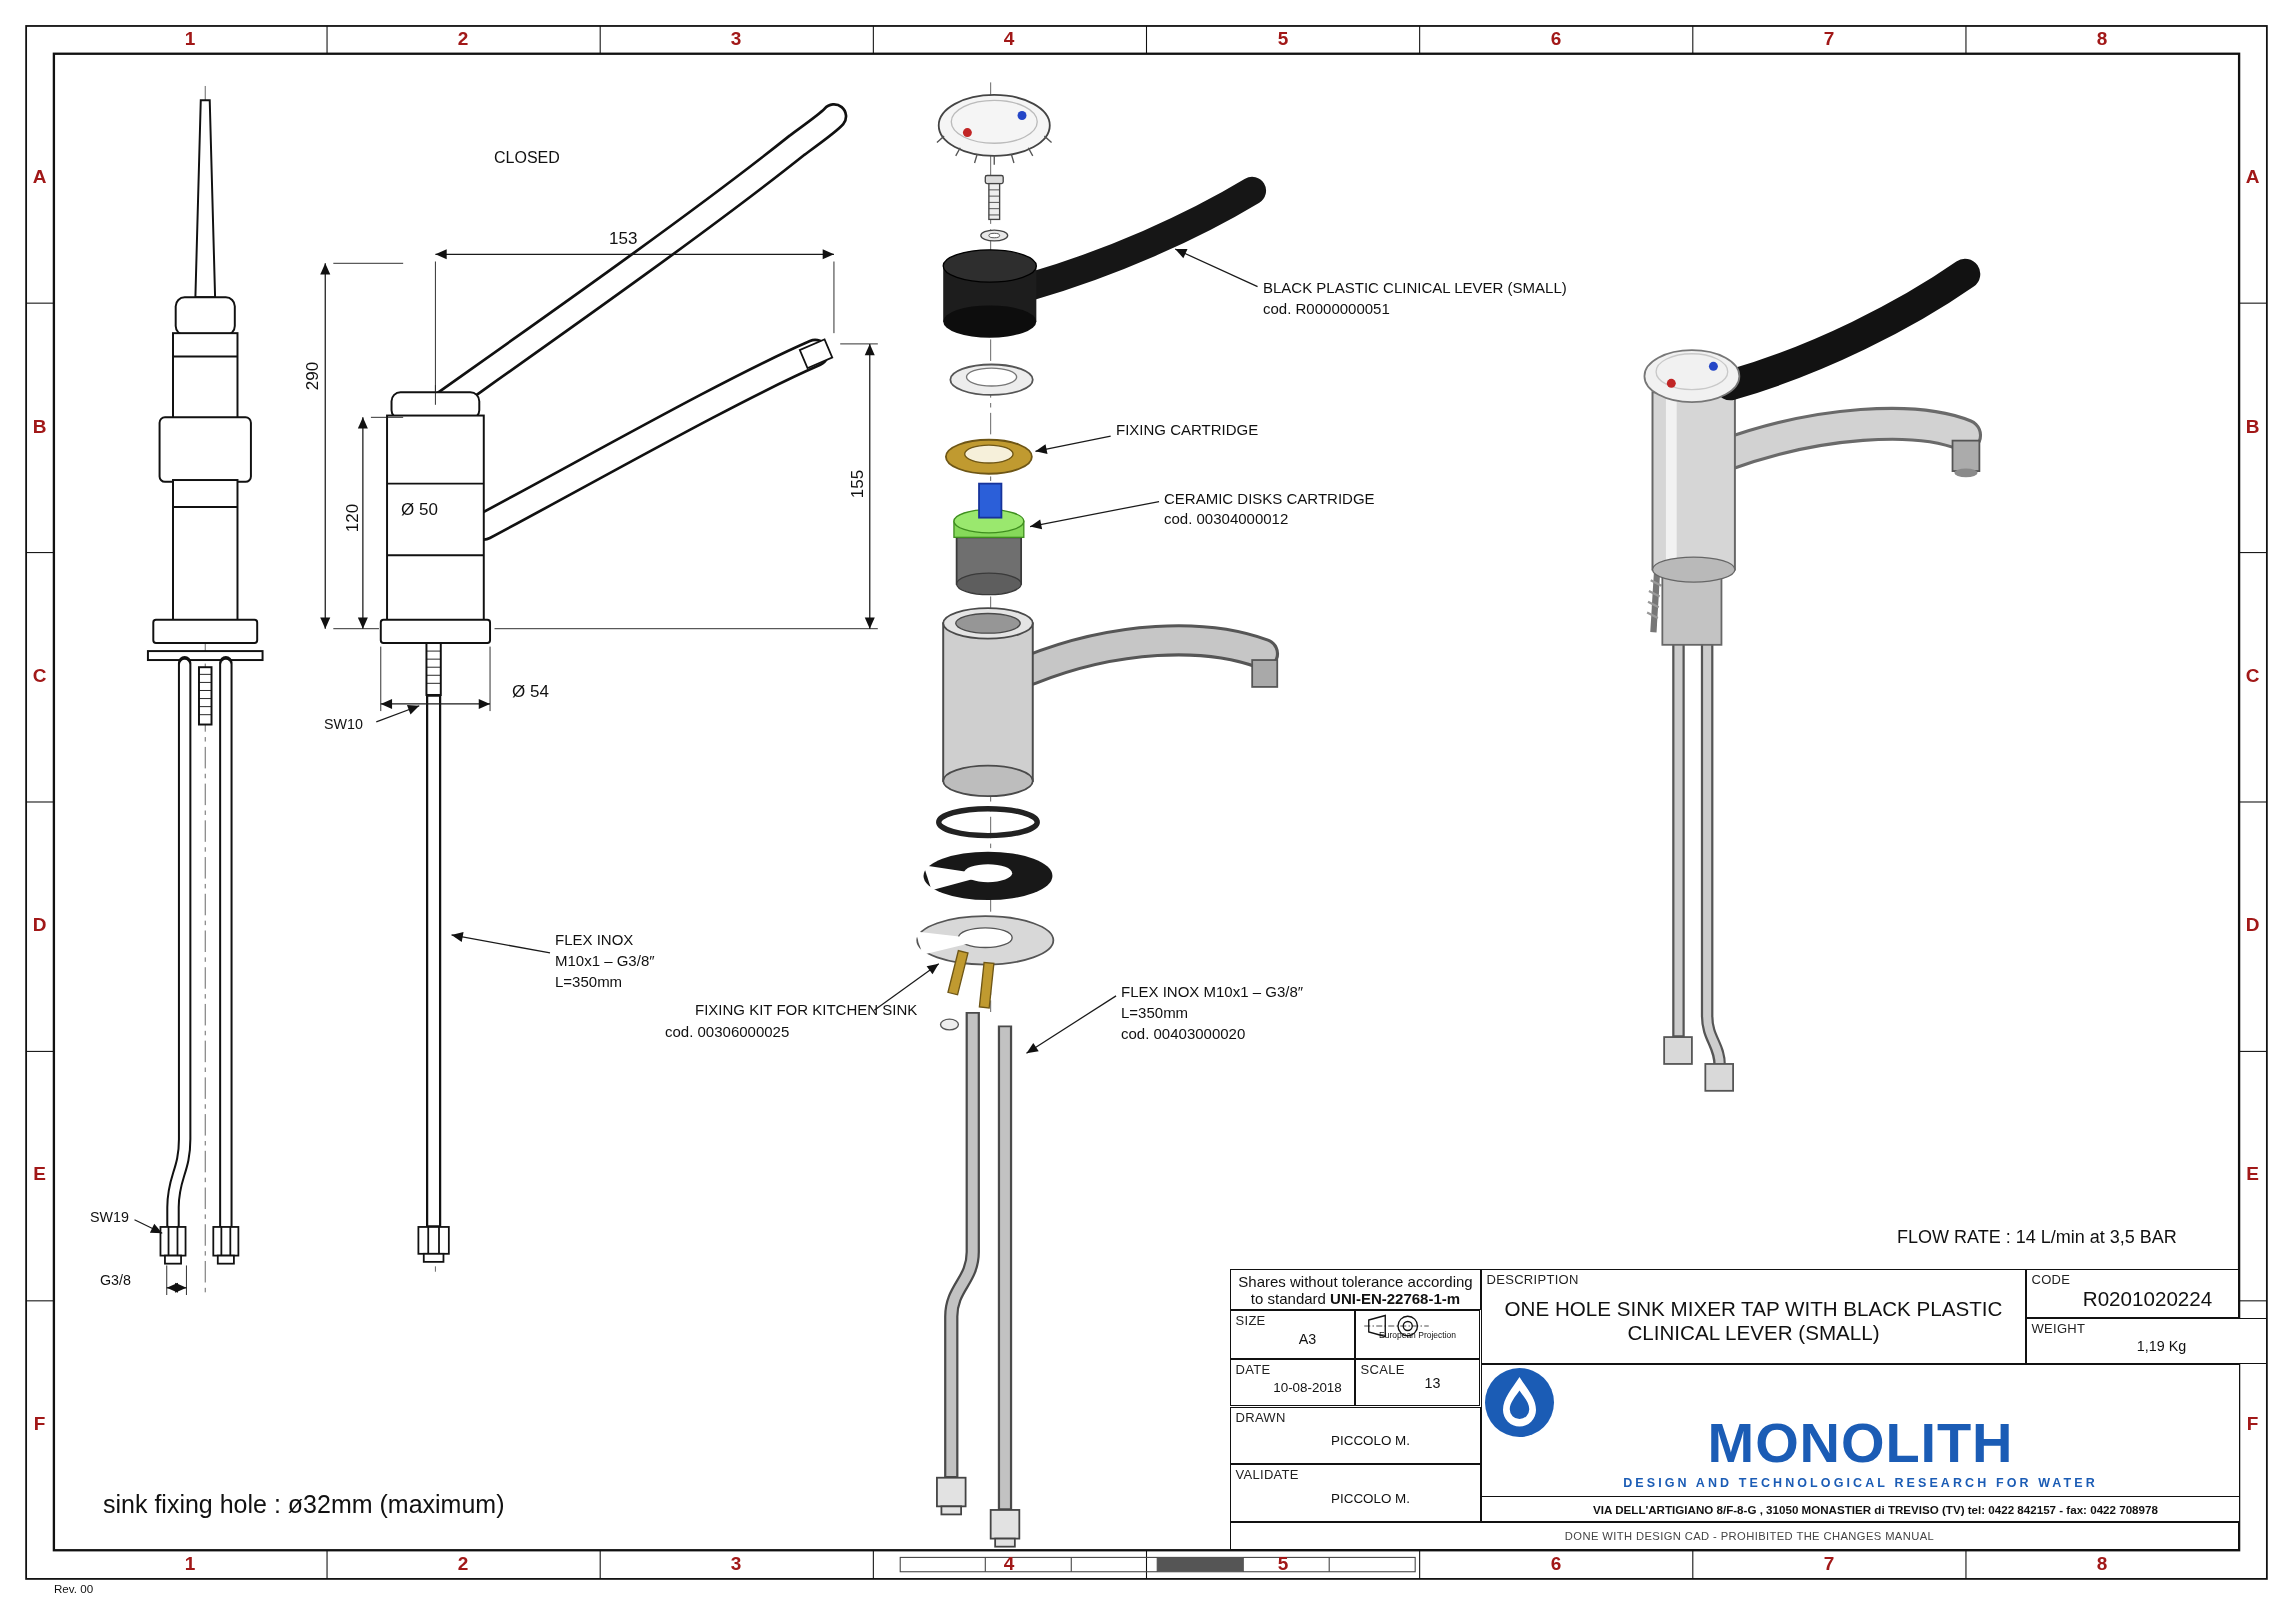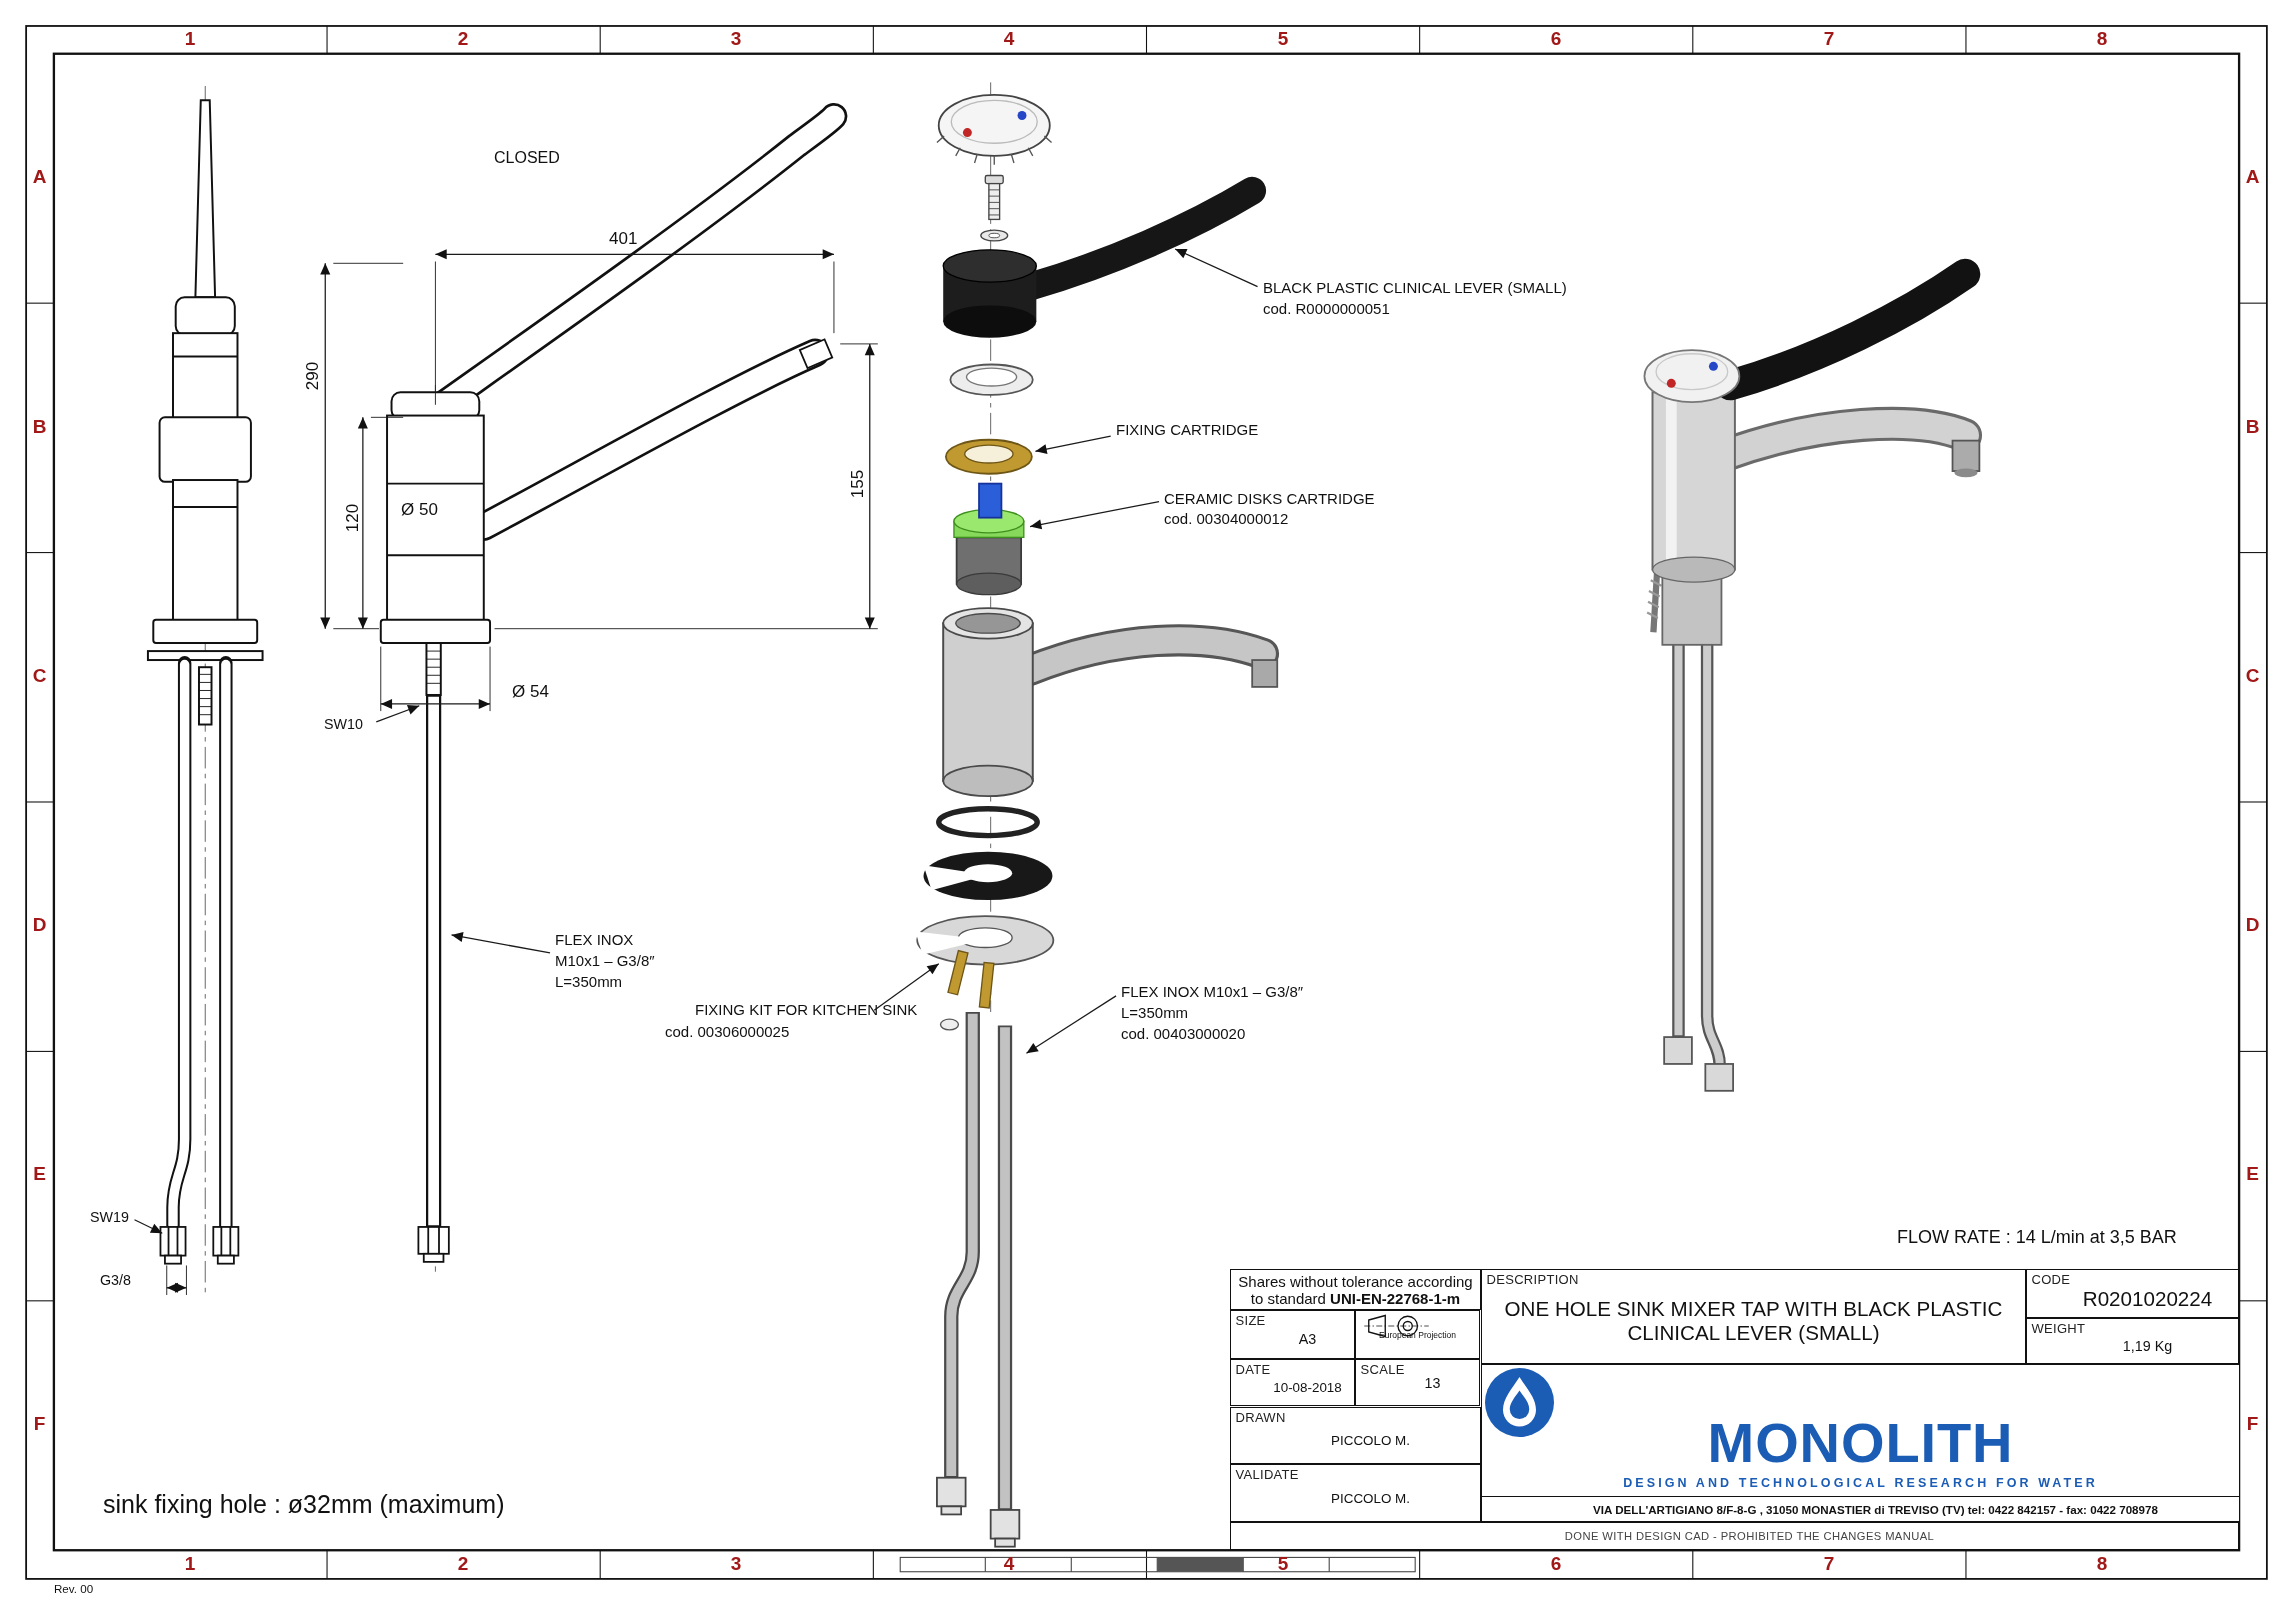--- a/index.html
+++ b/index.html
@@ -265,21 +265,21 @@
 <div class="grid-lbl-v" style="left:26px;top:1163px;">E</div>
 <div class="grid-lbl-v" style="left:26px;top:1413px;">F</div>
 <div class="grid-lbl-v" style="left:2239px;top:166px;">A</div>
 <div class="grid-lbl-v" style="left:2239px;top:416px;">B</div>
 <div class="grid-lbl-v" style="left:2239px;top:665px;">C</div>
 <div class="grid-lbl-v" style="left:2239px;top:914px;">D</div>
 <div class="grid-lbl-v" style="left:2239px;top:1163px;">E</div>
 <div class="grid-lbl-v" style="left:2239px;top:1413px;">F</div>
 
 <div class="t small" style="left:494px;top:149px;font-size:16px;">CLOSED</div>
-<div class="t dim" style="left:609px;top:229px;">401</div>
+<div class="t dim" style="left:609px;top:229px;">153</div>
 <div class="vdim" style="left:313px;top:376px;">290</div>
 <div class="vdim" style="left:353px;top:518px;">120</div>
 <div class="vdim" style="left:858px;top:484px;">155</div>
 <div class="t dim" style="left:401px;top:500px;">Ø 50</div>
 <div class="t dim" style="left:512px;top:682px;">Ø 54</div>
 <div class="t small" style="left:324px;top:716px;">SW10</div>
 <div class="t small" style="left:90px;top:1209px;">SW19</div>
 <div class="t small" style="left:100px;top:1272px;">G3/8</div>
 <div class="t call" style="left:555px;top:931px;">FLEX INOX</div>
 <div class="t call" style="left:555px;top:952px;">M10x1 – G3/8″</div>
@@ -352,21 +352,21 @@
       <div>ONE HOLE SINK MIXER TAP WITH BLACK PLASTIC</div>
       <div>CLINICAL LEVER (SMALL)</div>
     </div>
   </div>
 
   <div class="tb-c" style="left:796px;top:0;width:213px;height:49px;">
     <span class="tb-lab">CODE</span>
     <div class="cen" style="font-size:20.6px;padding-top:10.7px;">R0201020224</div>
   </div>
 
-  <div class="tb-c" style="left:796px;top:49px;width:213px;height:46px;">
+  <div class="tb-c" style="left:796px;top:49px;width:241px;height:46px;">
     <span class="tb-lab">WEIGHT</span>
     <div class="cen" style="font-size:14.3px;padding-top:9px;">1,19 Kg</div>
   </div>
 
   <div class="tb-c" style="left:251px;top:95px;width:759px;height:172px;">
     <div class="col">
       <div style="display:flex;align-items:center;gap:14.3px;">
         <svg width="75" height="75" viewBox="0 0 100 100">
           <circle cx="50" cy="50" r="46" fill="#1b5cb5"></circle>
           <path d="M50,16 C60,32 72,44 72,60 a22,22 0 1 1 -44,0 C28,44 40,32 50,16 Z" fill="#fff"></path>

